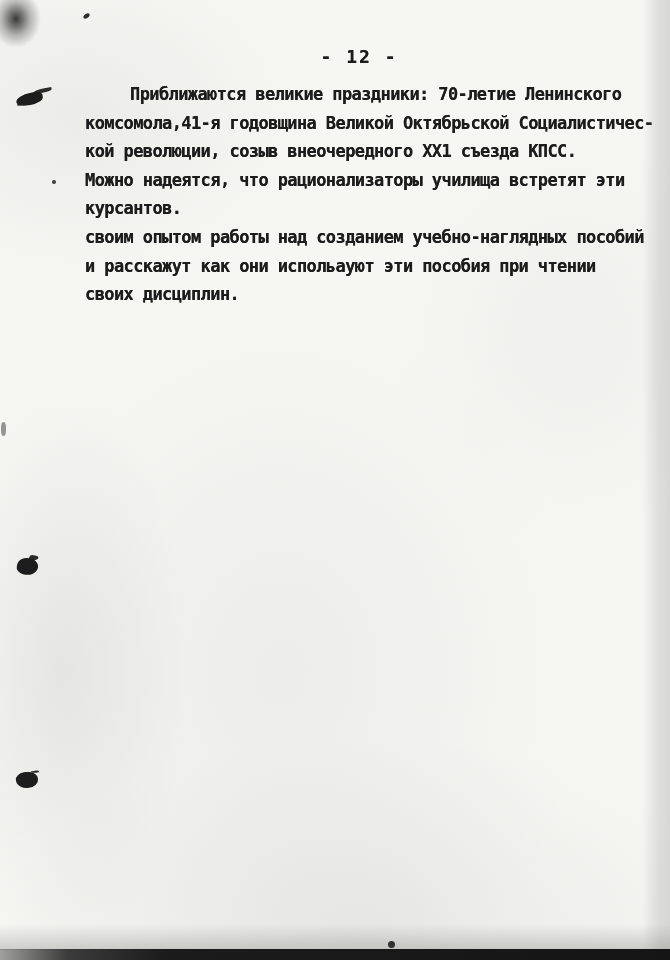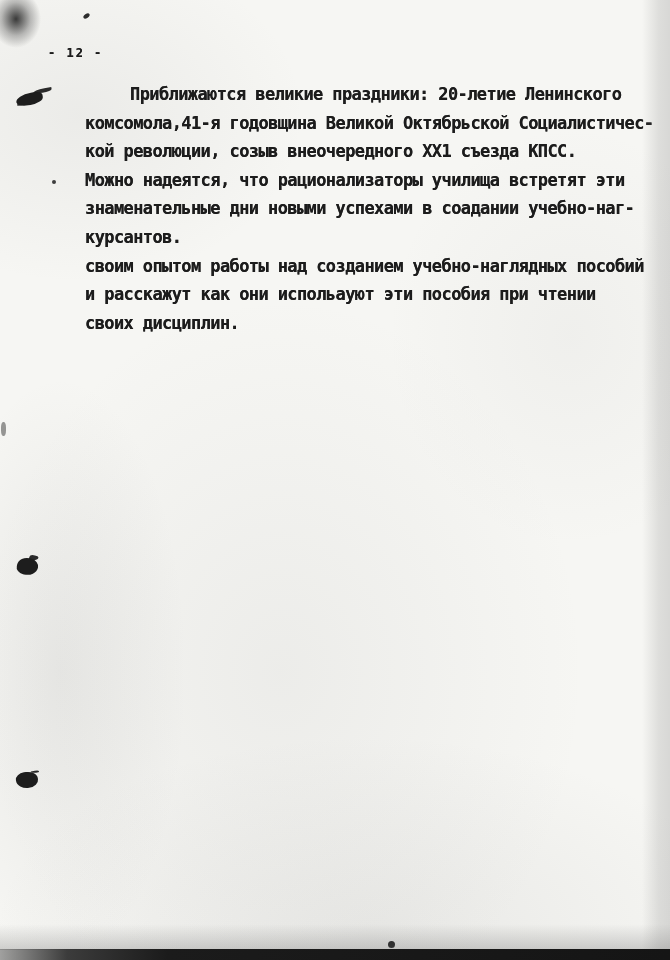--- a/index.html
+++ b/index.html
@@ -18,21 +18,22 @@
     position:absolute;inset:0;pointer-events:none;
     background:
       radial-gradient(ellipse 320px 240px at 12% 12%, rgba(140,140,140,.10), transparent 70%),
       radial-gradient(ellipse 420px 520px at 42% 70%, rgba(150,150,150,.10), transparent 72%),
       radial-gradient(ellipse 260px 300px at 85% 35%, rgba(150,150,150,.07), transparent 70%),
       radial-gradient(ellipse 500px 260px at 55% 97%, rgba(130,130,130,.12), transparent 75%),
       radial-gradient(ellipse 180px 420px at 9% 70%, rgba(140,140,140,.14), transparent 70%);
   }
   .page-number{
     position:absolute;top:46px;left:0;right:0;
-    font-size:12px;letter-spacing:2px;
+    text-align:center;
+    font-size:18px;letter-spacing:2px;
     text-shadow:0 0 .6px rgba(0,0,0,.75);
     padding-left:48px;
   }
   .text-block{
     position:absolute;left:85px;top:84px;width:578px;
   }
   .line{
     height:28.6px;
     font-size:17px;
     letter-spacing:-0.6px;
@@ -83,25 +84,24 @@
 </head>
 <body>
 
 <div class="page">
 
   <div class="texture"></div>
 
   <div class="page-number">- 12 -</div>
 
   <div class="text-block">
-    <div class="line indent">Приближаются великие праздники: 20-летие Ленинского</div>
+    <div class="line indent">Приближаются великие праздники: 70-летие Ленинского</div>
     <div class="line">комсомола,41-я годовщина Великой Октябрьской Социалистичес-</div>
     <div class="line">кой революции, созыв внеочередного XX1 съезда КПСС.</div>
     <div class="line">Можно надеятся, что рационализаторы училища встретят эти</div>
-    <div class="line">знаменательные дни новыми успехами в соадании учебно-наг-</div>
     <div class="line">курсантов.</div>
     <div class="line">своим опытом работы над созданием учебно-наглядных пособий</div>
     <div class="line">и расскажут как они испольауют эти пособия при чтении</div>
     <div class="line">своих дисциплин.</div>
   </div>
 
   <div class="smudge-tl"></div>
   <div class="speck speck-1"></div>
   <div class="blob  blob-1"></div>
   <div class="speck speck-2"></div>

